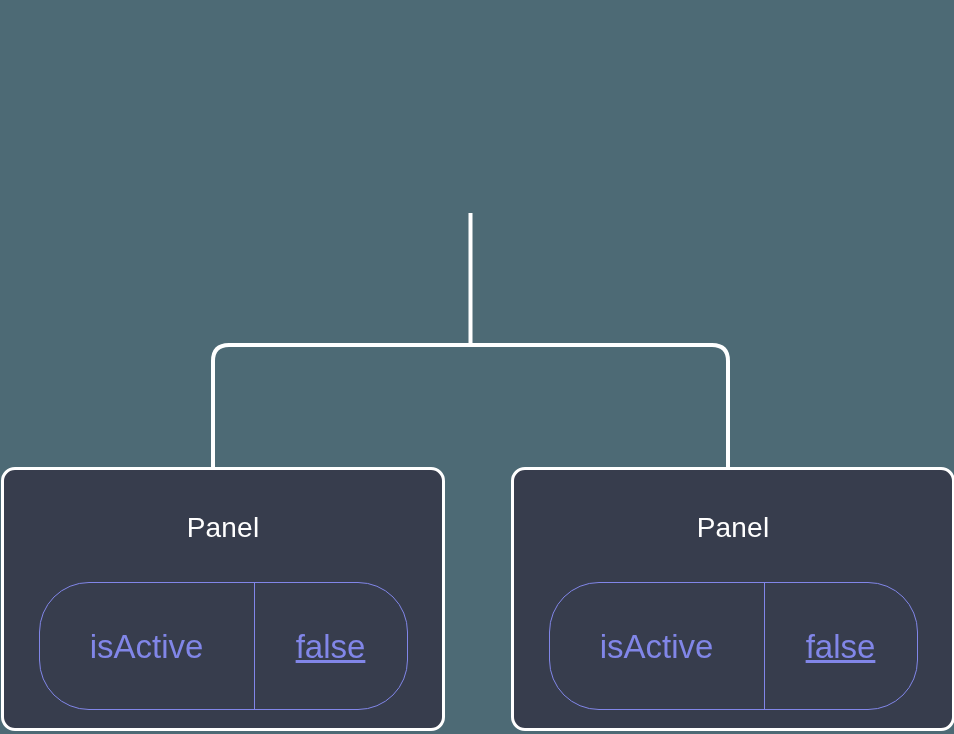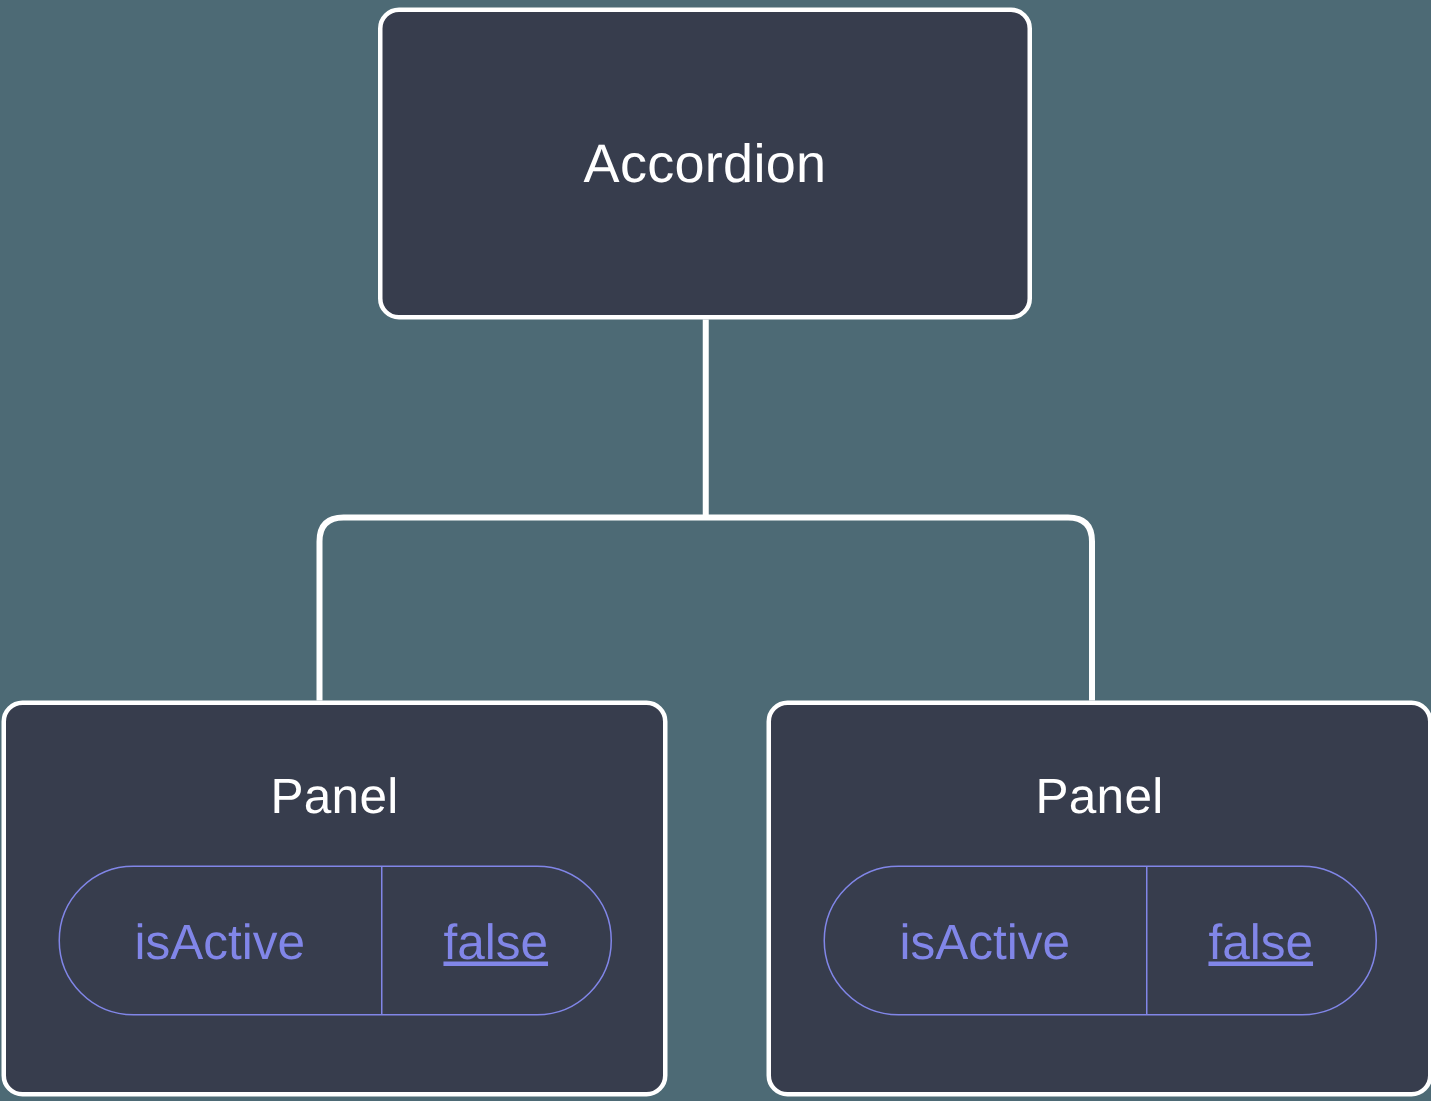--- a/index.html
+++ b/index.html
@@ -71,30 +71,30 @@
 
   .node-title {
     color: #ffffff;
     font-size: 36px;
     line-height: 1;
     letter-spacing: 0.2px;
     white-space: nowrap;
   }
 
   .node-title.sub {
-    font-size: 33px;
+    font-size: 28px;
   }
 
   
   .state-pill {
-    margin-top: 30px;
+    margin-top: 40px;
     display: flex;
     align-items: stretch;
     box-sizing: border-box;
-    height: 100px;
+    height: 128px;
     border: 1.6px solid #8186e8;
     border-radius: 50px;
     overflow: hidden;
   }
 
   .pill-key,
   .pill-val {
     display: flex;
     align-items: center;
     justify-content: center;
@@ -119,23 +119,20 @@
 
 <div id="canvas">
 
   <svg id="edges" viewBox="0 0 954 734" width="954" height="734" fill="none">
 
     <path d="M470.5 213 L470.5 345" stroke="#ffffff" stroke-width="4" stroke-linecap="butt"></path>
 
     <path d="M213 467 L213 361 Q213 345 229 345 L712 345 Q728 345 728 361 L728 467" stroke="#ffffff" stroke-width="4" stroke-linecap="butt"></path>
   </svg>
 
-  <div class="node" id="node-accordion">
-    <span class="node-title">Accordion</span>
-  </div>
 
   <div class="node" id="node-panel-0">
     <span class="node-title sub">Panel</span>
     <div class="state-pill">
       <span class="pill-key">isActive</span>
       <span class="pill-val">false</span>
     </div>
   </div>
 
   <div class="node" id="node-panel-1">

